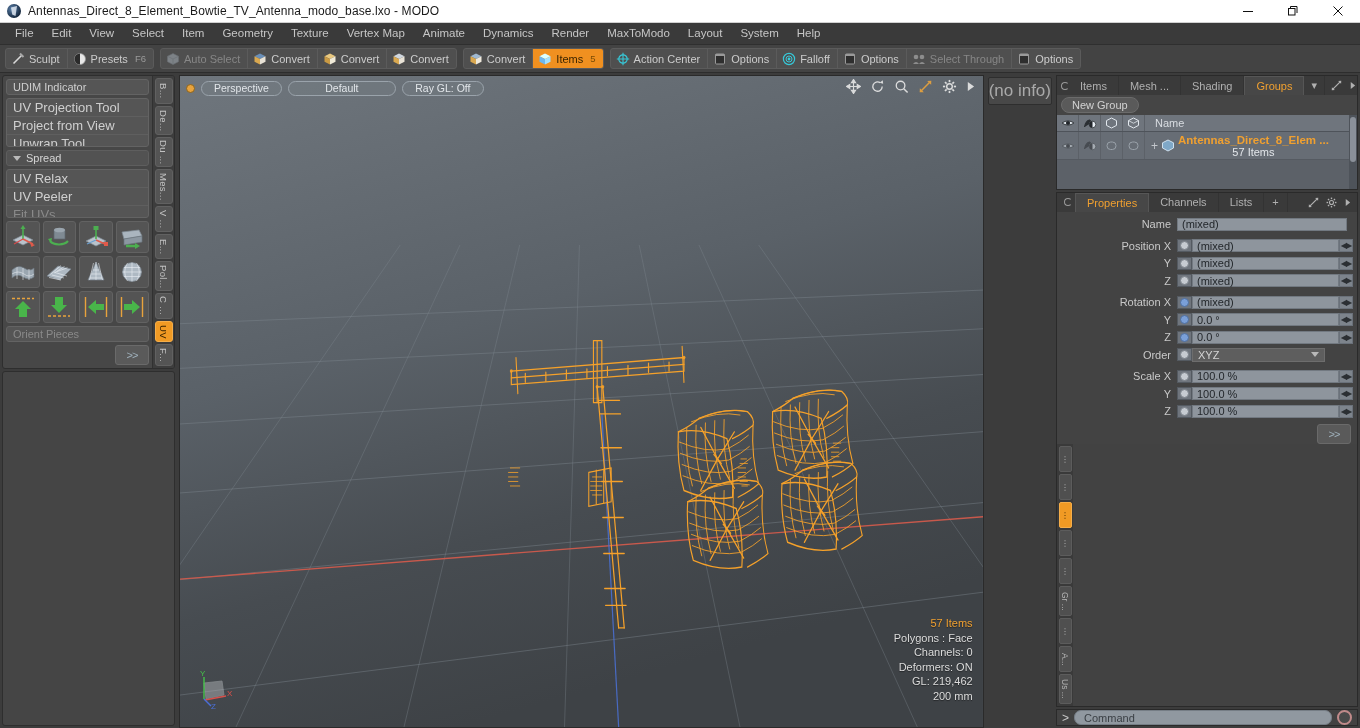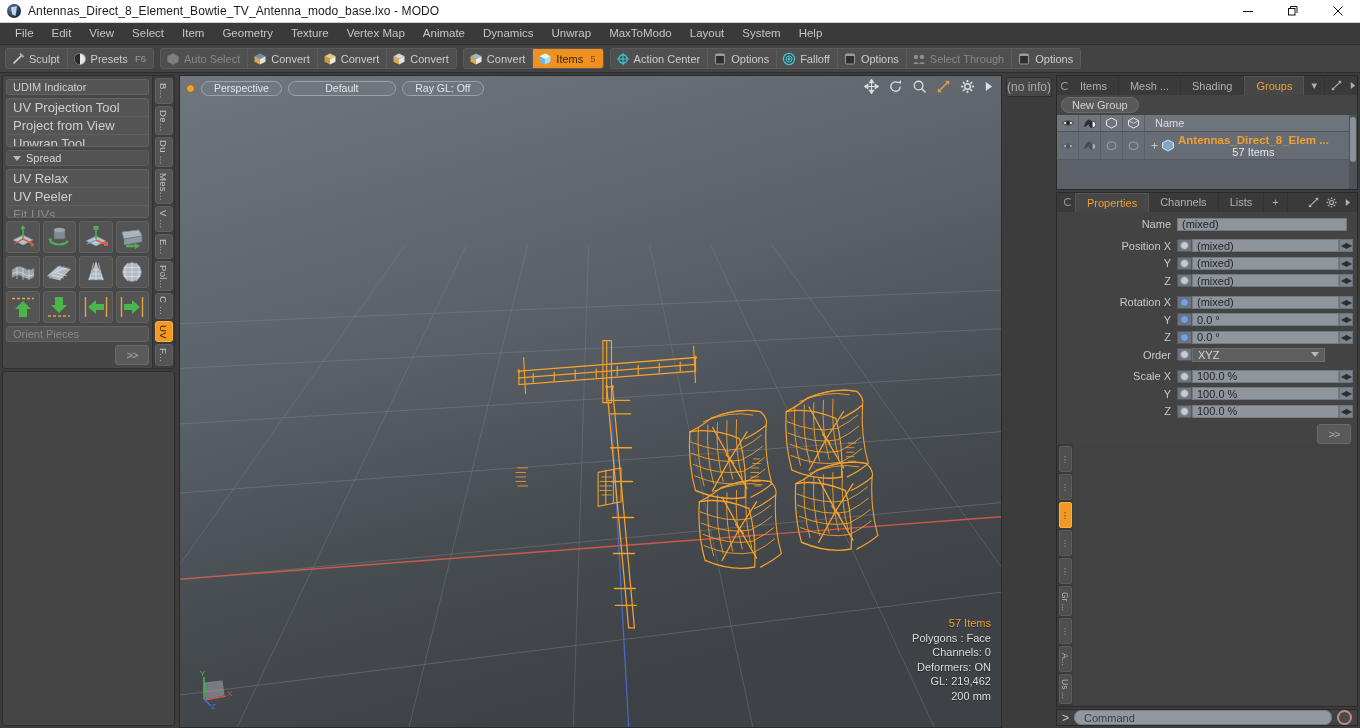--- a/index.html
+++ b/index.html
@@ -136,22 +136,22 @@
   .vp-ico { width:15px; height:15px; display:block; opacity:.92; }
 
   .vp-info {
     position:absolute; right:10px; bottom:24px; text-align:right;
     font-size:11px; color:#dcdcdc; line-height:14.5px; z-index:5; text-shadow:0 1px 1px rgba(0,0,0,.45);
   }
   .vp-info .hl { color:#f0a030; }
   .vp-axis { position:absolute; left:12px; bottom:12px; z-index:5; }
 
   .statusbar {
-    height:20px; margin:2px; background:#484848; border:1px solid #2e2e2e; border-radius:2px;
-    display:flex; align-items:center; justify-content:center; color:#a9a9a9; font-size:12px;
+    height:28px; margin:2px; background:#484848; border:1px solid #2e2e2e; border-radius:2px;
+    display:flex; align-items:center; justify-content:center; color:#a9a9a9; font-size:17px;
   }
 
   
   .rightcol { width:306px; flex:none; display:flex; flex-direction:column; background:#3c3c3c; padding:2px 0 0 0; }
   .rpanel { margin:0 2px 2px 2px; border:1px solid #2a2a2a; background:#424242; display:flex; flex-direction:column; }
   .tabbar { height:19px; background:#3a3a3a; display:flex; align-items:stretch; padding-left:4px; }
   .tabdot { width:14px; display:flex; align-items:center; justify-content:center; }
   .tabdot::after{ content:""; width:6px;height:6px;border-radius:50%; border:1.5px solid #9a9a9a; border-right-color:transparent; }
   .tab {
     padding:0 11px; display:flex; align-items:center; color:#b0b0b0; font-size:11px;
@@ -251,21 +251,21 @@
     <div class="mi">File</div>
     <div class="mi">Edit</div>
     <div class="mi">View</div>
     <div class="mi">Select</div>
     <div class="mi">Item</div>
     <div class="mi">Geometry</div>
     <div class="mi">Texture</div>
     <div class="mi">Vertex Map</div>
     <div class="mi">Animate</div>
     <div class="mi">Dynamics</div>
-    <div class="mi">Unwrap</div>
+    <div class="mi">Render</div>
     <div class="mi">MaxToModo</div>
     <div class="mi">Layout</div>
     <div class="mi">System</div>
     <div class="mi">Help</div>
   </div>
 
   <div class="toolbar">
 
     <div class="tgroup">
       <div class="titem">

